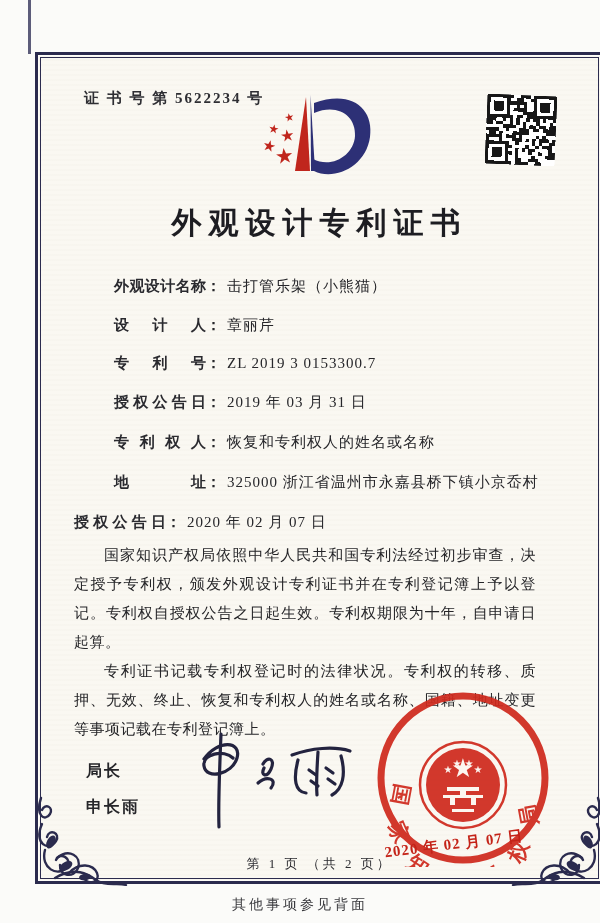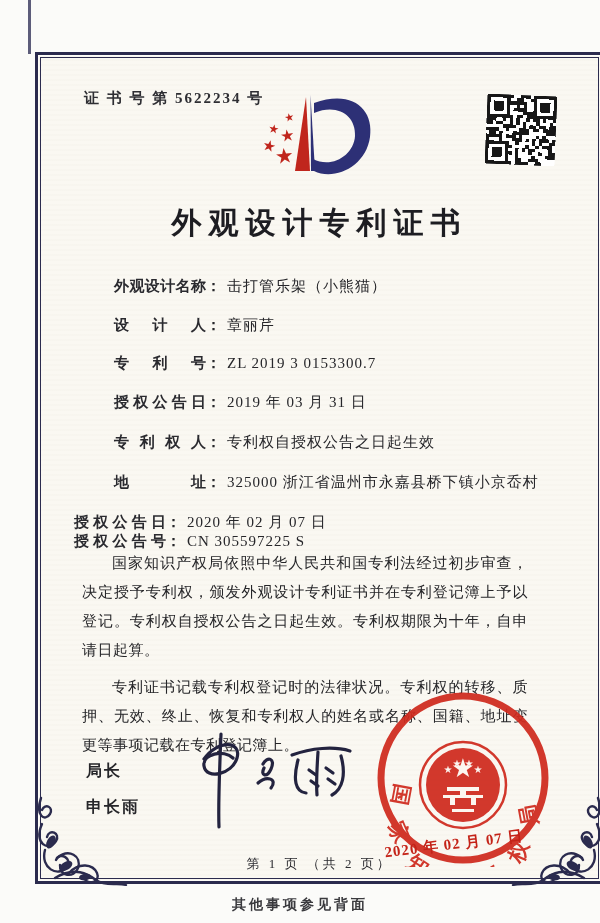--- a/index.html
+++ b/index.html
@@ -50,40 +50,40 @@
   }
   .field-colon{display:inline-block;margin-right:6px;font-weight:600;}
   .field-value{letter-spacing:1px;}
   .grant-row{position:absolute;left:36px;top:458px;width:470px;display:flex;font-size:15px;flex-direction:column;}
   .grant-col1{width:268px;flex:none;white-space:nowrap;}
   .grant-col2{flex:none;white-space:nowrap;}
   .paragraphs{
     position:absolute;left:36px;top:486px;width:462px;
     font-size:15px;line-height:29px;text-align:justify;color:#252528;
   }
-  .paragraphs p{margin:8px;text-indent:2em;letter-spacing:.5px;}
+  .paragraphs p{margin:0;text-indent:2em;letter-spacing:.5px;}
   .sig-title{position:absolute;left:48px;top:706px;font-size:16px;font-weight:600;letter-spacing:2px;}
   .sig-name{position:absolute;left:48px;top:742px;font-size:16px;font-weight:600;letter-spacing:2px;text-align:center;}
   .signature-svg{position:absolute;left:128px;top:672px;width:200px;height:110px;}
   .seal{position:absolute;left:336px;top:634px;width:178px;height:178px;opacity:.93;}
   .seal-date{
     position:absolute;left:346px;top:778px;width:170px;
     color:#c42318;font-size:15px;font-weight:600;letter-spacing:1px;
     transform:rotate(-7deg);white-space:nowrap;
   }
   .page-info{
     position:absolute;left:0;top:800px;width:100%;text-align:center;
     font-size:13px;letter-spacing:3px;color:#2b2b30;
   }
   .flourish{position:absolute;width:96px;height:96px;}
   .flourish.left{left:-5px;bottom:-5px;}
   .flourish.right{right:-5px;bottom:-5px;transform:scaleX(-1);}
   .back-note{
     position:absolute;left:0;top:896px;width:600px;text-align:center;
-    font-size:14px;letter-spacing:3px;color:#3a3a3e;font-weight:700;
+    font-size:14px;letter-spacing:3px;color:#3a3a3e;font-weight:400;
   }
 </style>
 </head>
 <body>
 
 <div class="page-edge-shadow"></div>
 <div class="spine-line"></div>
 
 <div class="certificate">
   <div class="inner-line"></div>
@@ -274,33 +274,30 @@
     <div class="field-row" style="top:261px">
       <span class="field-label">设计人</span><span class="field-colon">：</span><span class="field-value">章丽芹</span>
     </div>
     <div class="field-row" style="top:299px">
       <span class="field-label">专利号</span><span class="field-colon">：</span><span class="field-value">ZL 2019 3 0153300.7</span>
     </div>
     <div class="field-row" style="top:338px">
       <span class="field-label">授权公告日</span><span class="field-colon">：</span><span class="field-value">2019 年 03 月 31 日</span>
     </div>
     <div class="field-row" style="top:378px">
-      <span class="field-label">专利权人</span><span class="field-colon">：</span><span class="field-value">专利权自授权公告之日起生效</span>
+      <span class="field-label">专利权人</span><span class="field-colon">：</span><span class="field-value">恢复和专利权人的姓名或名称</span>
     </div>
     <div class="field-row" style="top:418px">
       <span class="field-label">地址</span><span class="field-colon">：</span><span class="field-value">325000 浙江省温州市永嘉县桥下镇小京岙村</span>
     </div>
   </div>
 
   <div class="grant-row">
     <div class="grant-col1">
       <span class="field-label">授权公告日</span><span class="field-colon">：</span><span class="field-value">2020 年 02 月 07 日</span>
-    </div>
-    <div class="grant-col2">
-      <span class="field-label">授权公告号</span><span class="field-colon">：</span><span class="field-value">CN 305597225 S</span>
     </div>
   </div>
 
   <div class="paragraphs">
     <p>国家知识产权局依照中华人民共和国专利法经过初步审查，决定授予专利权，颁发外观设计专利证书并在专利登记簿上予以登记。专利权自授权公告之日起生效。专利权期限为十年，自申请日起算。</p>
     <p>专利证书记载专利权登记时的法律状况。专利权的转移、质押、无效、终止、恢复和专利权人的姓名或名称、国籍、地址变更等事项记载在专利登记簿上。</p>
   </div>
 
   <div class="sig-title">局长</div>
   <div class="sig-name">申长雨</div>

